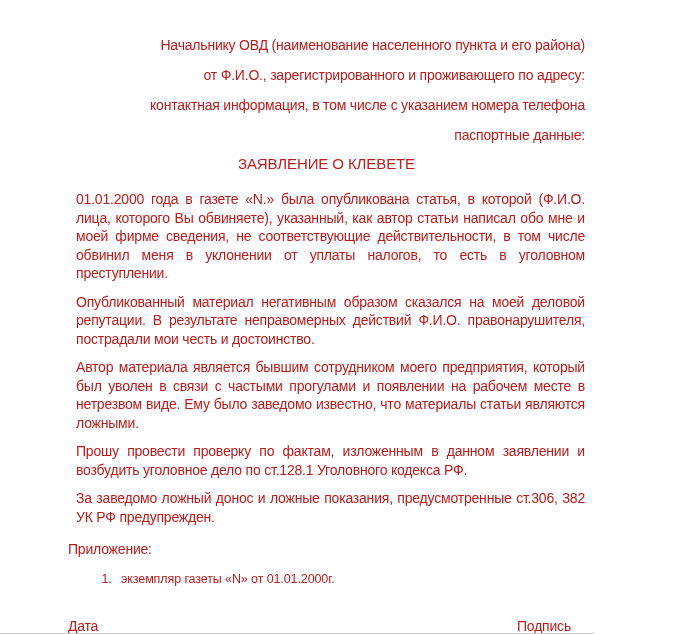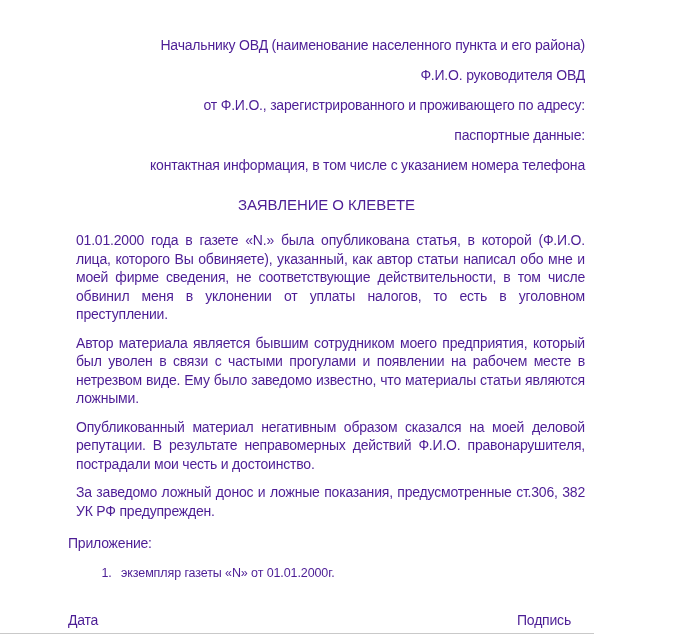--- a/index.html
+++ b/index.html
@@ -8,35 +8,35 @@
     background: #ffffff;
   }
   .page {
     position: relative;
     width: 594px;
     height: 634px;
     box-sizing: border-box;
     background: #ffffff;
     border-bottom: 1px solid #c9c9c9;
     font-family: "Liberation Sans", sans-serif;
-    color: #4c1d95;
+    color: #b91c1c;
     padding: 30px 9px 0 68px; 
     overflow: hidden;
   }
   .recipient-block {
     text-align: right;
   }
   .recipient-line {
     font-size: 14px;
     line-height: 30px;
     letter-spacing: -0.2px;
     white-space: nowrap;
   }
   .doc-title {
-    margin: 15px 0 16px 0;
+    margin: 4px 0 16px 0;
     text-align: center;
     font-size: 15px;
     font-weight: 400;
     line-height: 20px;
     letter-spacing: -0.1px;
   }
   .para {
     margin: 0 0 10px 8px;
     font-size: 14px;
     line-height: 18.5px;
@@ -77,31 +77,31 @@
     top: 0;
   }
 </style>
 </head>
 <body>
 
 <div class="page">
 
   <div class="recipient-block">
     <div class="recipient-line">Начальнику ОВД (наименование населенного пункта и его района)</div>
-    <div class="recipient-line">Ф.И.О. руководителя ОВД</div>
     <div class="recipient-line">от Ф.И.О., зарегистрированного и проживающего по адресу:</div>
+    <div class="recipient-line">контактная информация, в том числе с указанием номера телефона</div>
     <div class="recipient-line">паспортные данные:</div>
-    <div class="recipient-line">контактная информация, в том числе с указанием номера телефона</div>
   </div>
 
   <h1 class="doc-title">ЗАЯВЛЕНИЕ О КЛЕВЕТЕ</h1>
 
   <p class="para">01.01.2000 года в газете «N.» была опубликована статья, в которой (Ф.И.О. лица, которого Вы обвиняете), указанный, как автор статьи написал обо мне и моей фирме сведения, не соответствующие действительности, в том числе обвинил меня в уклонении от уплаты налогов, то есть в уголовном преступлении.</p>
+  <p class="para">Опубликованный материал негативным образом сказался на моей деловой репутации. В результате неправомерных действий Ф.И.О. правонарушителя, пострадали мои честь и достоинство.</p>
   <p class="para">Автор материала является бывшим сотрудником моего предприятия, который был уволен в связи с частыми прогулами и появлении на рабочем месте в нетрезвом виде. Ему было заведомо известно, что материалы статьи являются ложными.</p>
-  <p class="para">Опубликованный материал негативным образом сказался на моей деловой репутации. В результате неправомерных действий Ф.И.О. правонарушителя, пострадали мои честь и достоинство.</p>
+  <p class="para">Прошу провести проверку по фактам, изложенным в данном заявлении и возбудить уголовное дело по ст.128.1 Уголовного кодекса РФ.</p>
   <p class="para">За заведомо ложный донос и ложные показания, предусмотренные ст.306, 382 УК РФ предупрежден.</p>
 
   <div class="attachment-label">Приложение:</div>
 
   <ol class="attachment-list">
     <li>экземпляр газеты «N» от 01.01.2000г.</li>
   </ol>
 
   <div class="signature-row">
     <span class="date-label">Дата</span>

